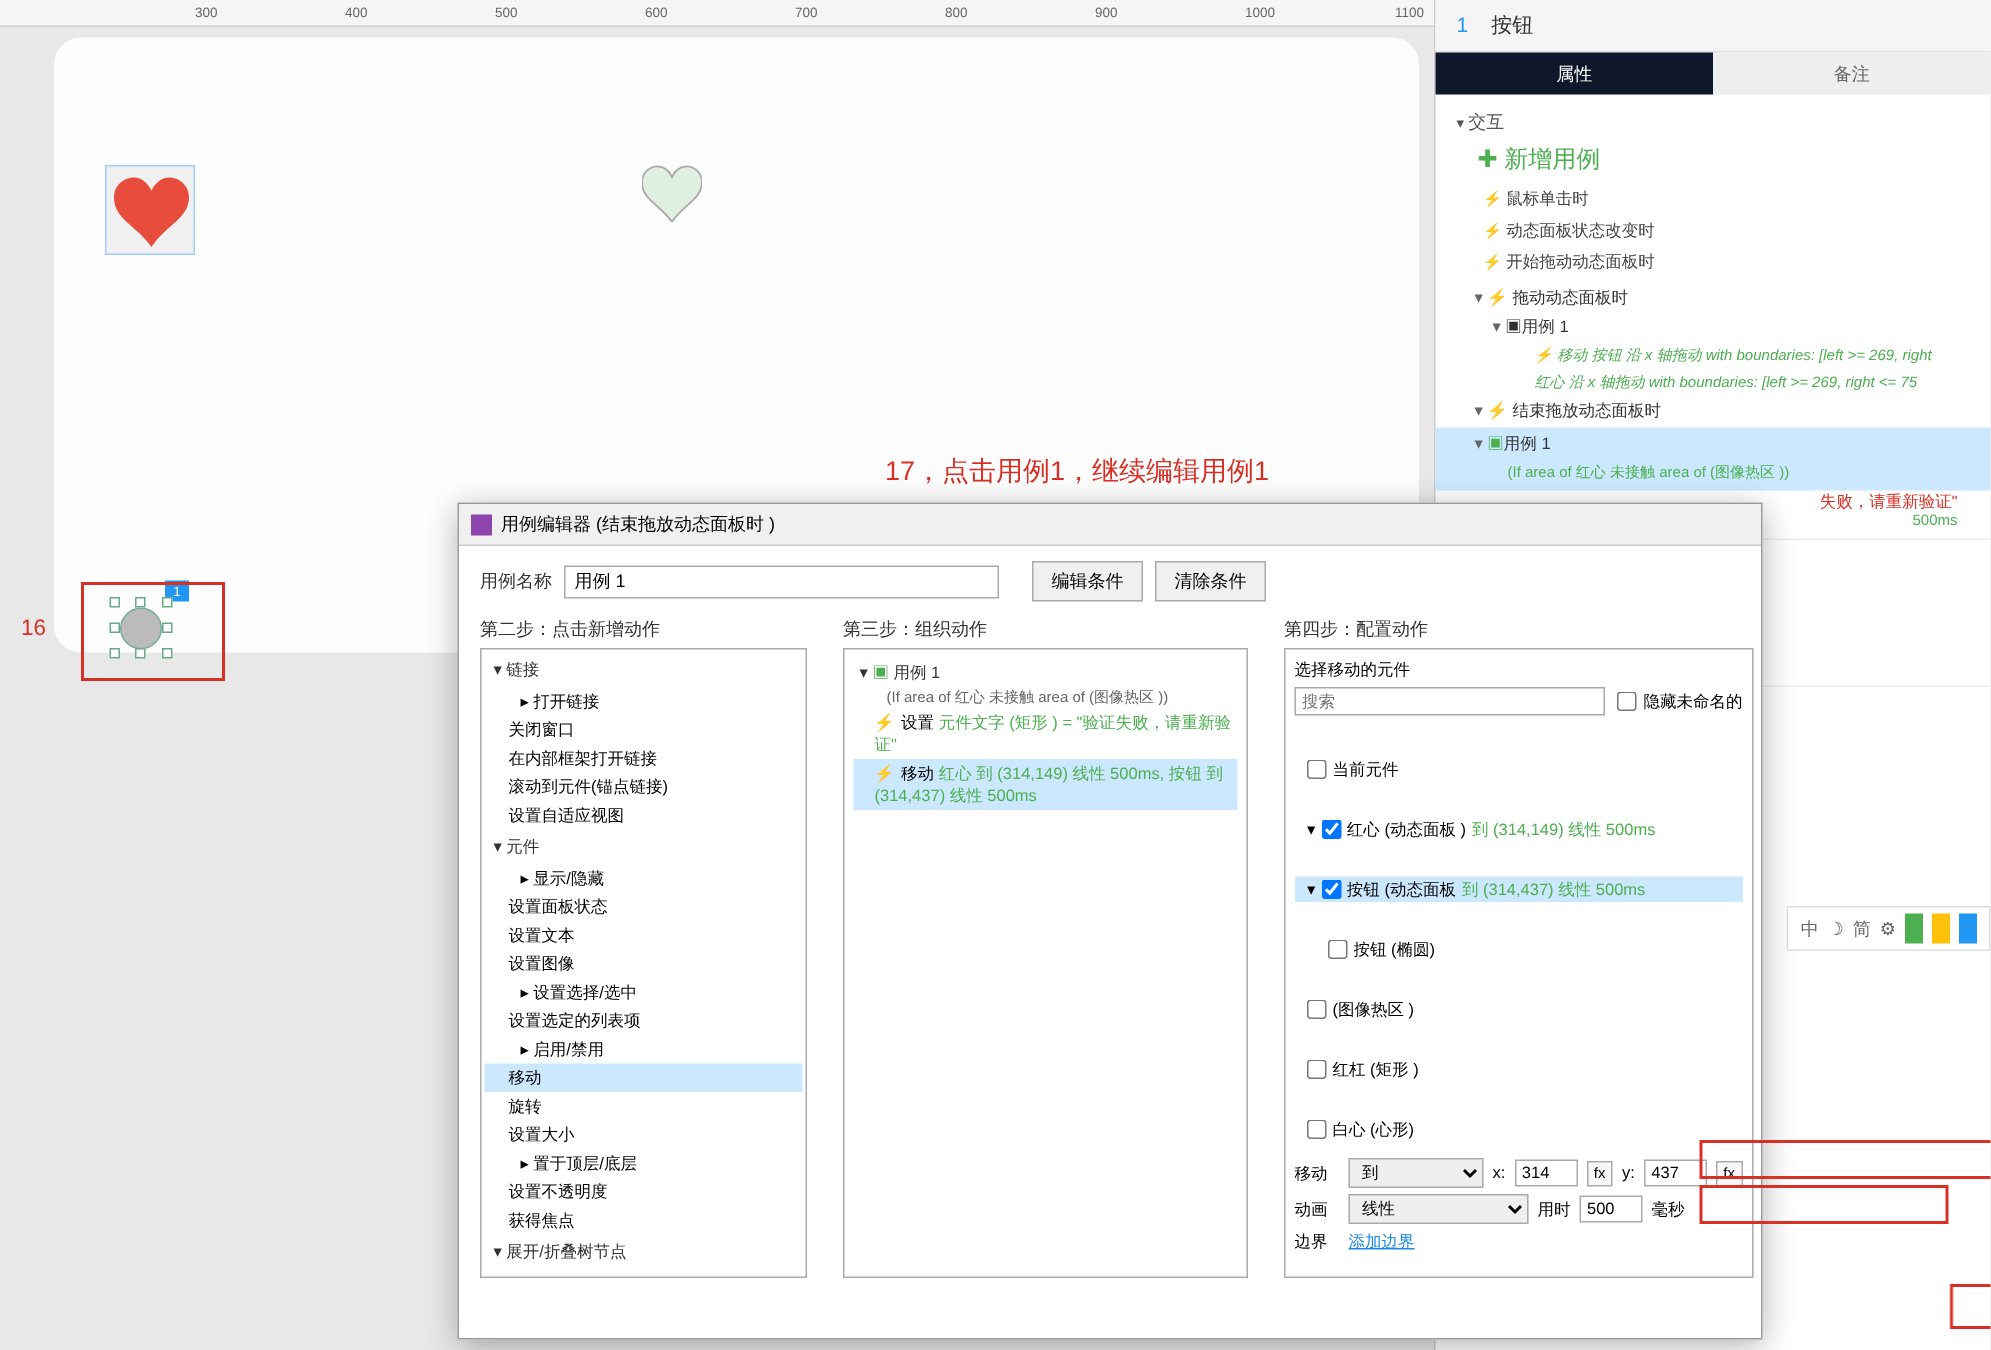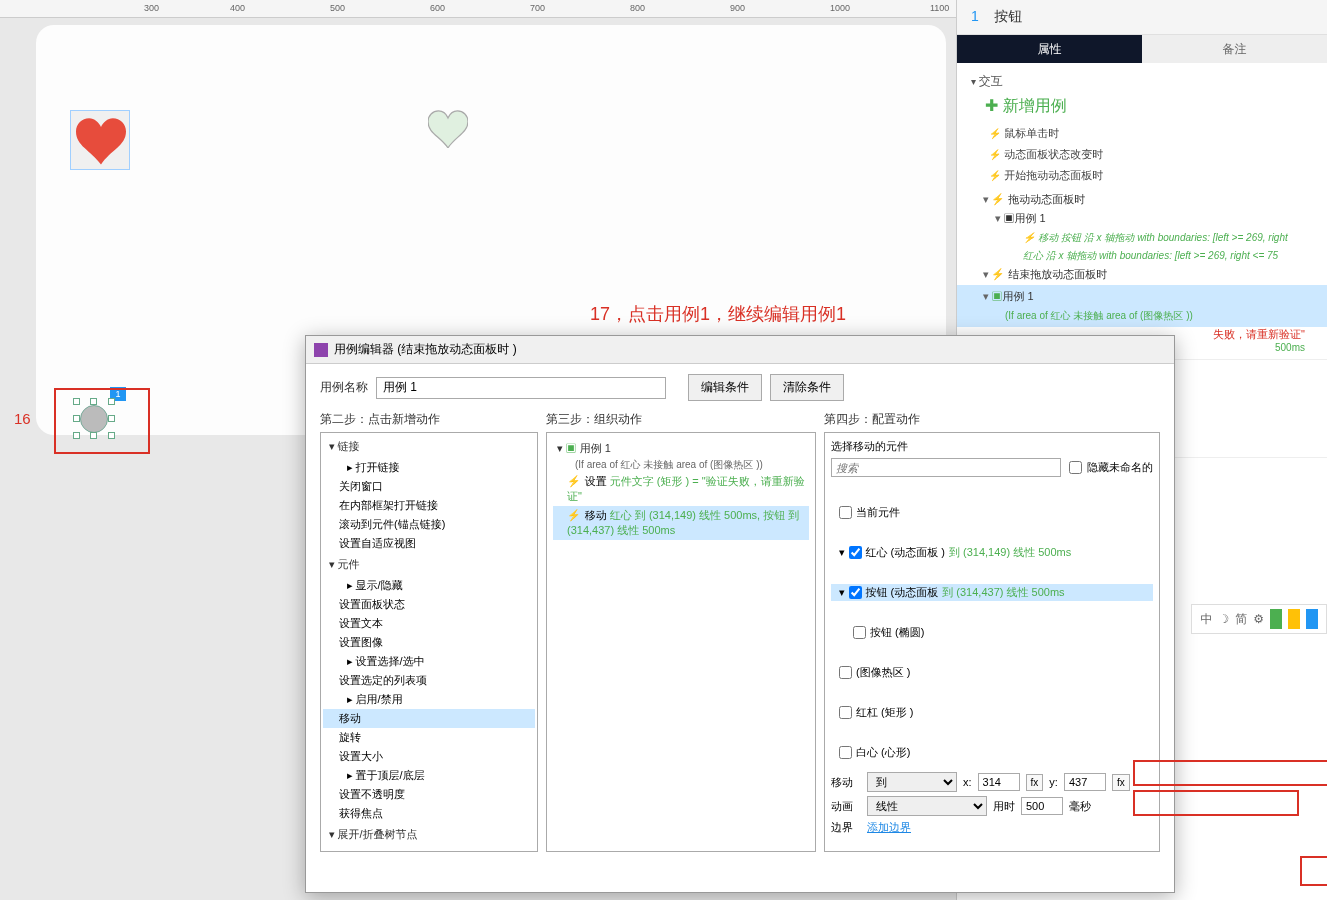--- a/index.html
+++ b/index.html
@@ -48,58 +48,58 @@
 
 
 .dialog { position: absolute; left: 305px; top: 335px; width: 870px; height: 558px; background: #fff; border: 1px solid #999; box-shadow: 0 4px 20px rgba(0,0,0,0.3); }
 .dialog-title { background: #f0f0f0; border-bottom: 1px solid #ccc; padding: 5px 8px; font-size: 12px; display: flex; align-items: center; }
 .dialog-title .icon { width: 14px; height: 14px; background: #8e44ad; margin-right: 6px; display: inline-block; }
 .dialog-body { padding: 10px 14px; }
 .row { display: flex; align-items: center; gap: 8px; margin-bottom: 10px; }
 .row label { font-size: 12px; color: #333; }
 .row input[type=text] { border: 1px solid #aaa; padding: 3px 6px; font-size: 12px; }
 .btn { border: 1px solid #aaa; background: #f0f0f0; padding: 4px 12px; font-size: 12px; cursor: pointer; }
-.columns { display: flex; gap: 8px; }
+.columns { display: flex; gap: 24px; }
 .col { flex: 1; }
 .col-h { font-size: 12px; color: #333; margin-bottom: 4px; }
 .listbox { border: 1px solid #aaa; height: 420px; overflow: auto; background: #fff; font-size: 11px; padding: 2px; }
 .lb-group { padding: 4px 6px; color: #333; }
 .lb-group .tri { margin-right: 3px; }
 .lb-item { padding: 2px 16px; cursor: pointer; }
 .lb-item.sel { background: #cce8ff; }
 .col3-content { border: 1px solid #aaa; height: 420px; padding: 6px; background: #fff; font-size: 11px; }
 .case-line { color: #333; padding: 2px 4px; }
 .case-cond { color: #666; font-size: 10px; padding-left: 22px; }
 .act-line { padding: 2px 4px 2px 14px; }
 .act-line .bolt { color: #888; margin-right: 4px; }
 .act-line .gr { color: #4caf50; }
 .act-selected { background: #cce8ff; }
 .col4-box { border: 1px solid #aaa; height: 420px; padding: 6px; font-size: 11px; display: flex; flex-direction: column; }
 .search-row { display: flex; gap: 4px; margin-bottom: 4px; }
-.search-row input { flex: 1; border: 1px solid #aaa; padding: 2px 4px; font-size: 11px; font-style: italic; color: #999; }
+.search-row input { flex: 1; border: 1px solid #aaa; padding: 2px 4px; font-size: 11px; color: #999; }
 .cb-row { display: flex; align-items: center; gap: 4px; padding: 1px 0 1px 8px; margin-top: 23px; }
 .cb-row input { margin: 0; }
 .cb-row .gr { color: #4caf50; }
 .cb-indent1 { padding-left: 22px; }
 .bottom-controls { padding: 6px 0; font-size: 11px; }
 .ctrl-row { display: flex; align-items: center; gap: 6px; margin: 4px 0; }
 .ctrl-row label { width: 30px; }
 .ctrl-row select, .ctrl-row input { border: 1px solid #aaa; padding: 2px 4px; font-size: 11px; }
 .fx { border: 1px solid #aaa; padding: 2px 4px; font-size: 10px; background: #f8f8f8; }
 .link-a { color: #1e88e5; text-decoration: underline; cursor: pointer; }
 
 .status-tools { position: absolute; right: 0; top: 604px; background: #fff; padding: 4px 8px; font-size: 12px; color: #666; border: 1px solid #ddd; display: flex; align-items: center; gap: 6px; }
 .color-sw { width: 12px; height: 20px; display: inline-block; }
 </style>
 </head>
 <body>
 
 <div class="canvas-bg">
   <div class="ruler-h">
-    <span class="ruler-tick" style="left:144px">300</span>
+    <span class="ruler-tick" style="left:130px">300</span>
     <span class="ruler-tick" style="left:230px">400</span>
     <span class="ruler-tick" style="left:330px">500</span>
     <span class="ruler-tick" style="left:430px">600</span>
     <span class="ruler-tick" style="left:530px">700</span>
     <span class="ruler-tick" style="left:630px">800</span>
     <span class="ruler-tick" style="left:730px">900</span>
     <span class="ruler-tick" style="left:830px">1000</span>
     <span class="ruler-tick" style="left:930px">1100</span>
   </div>
   <div class="canvas"></div>

